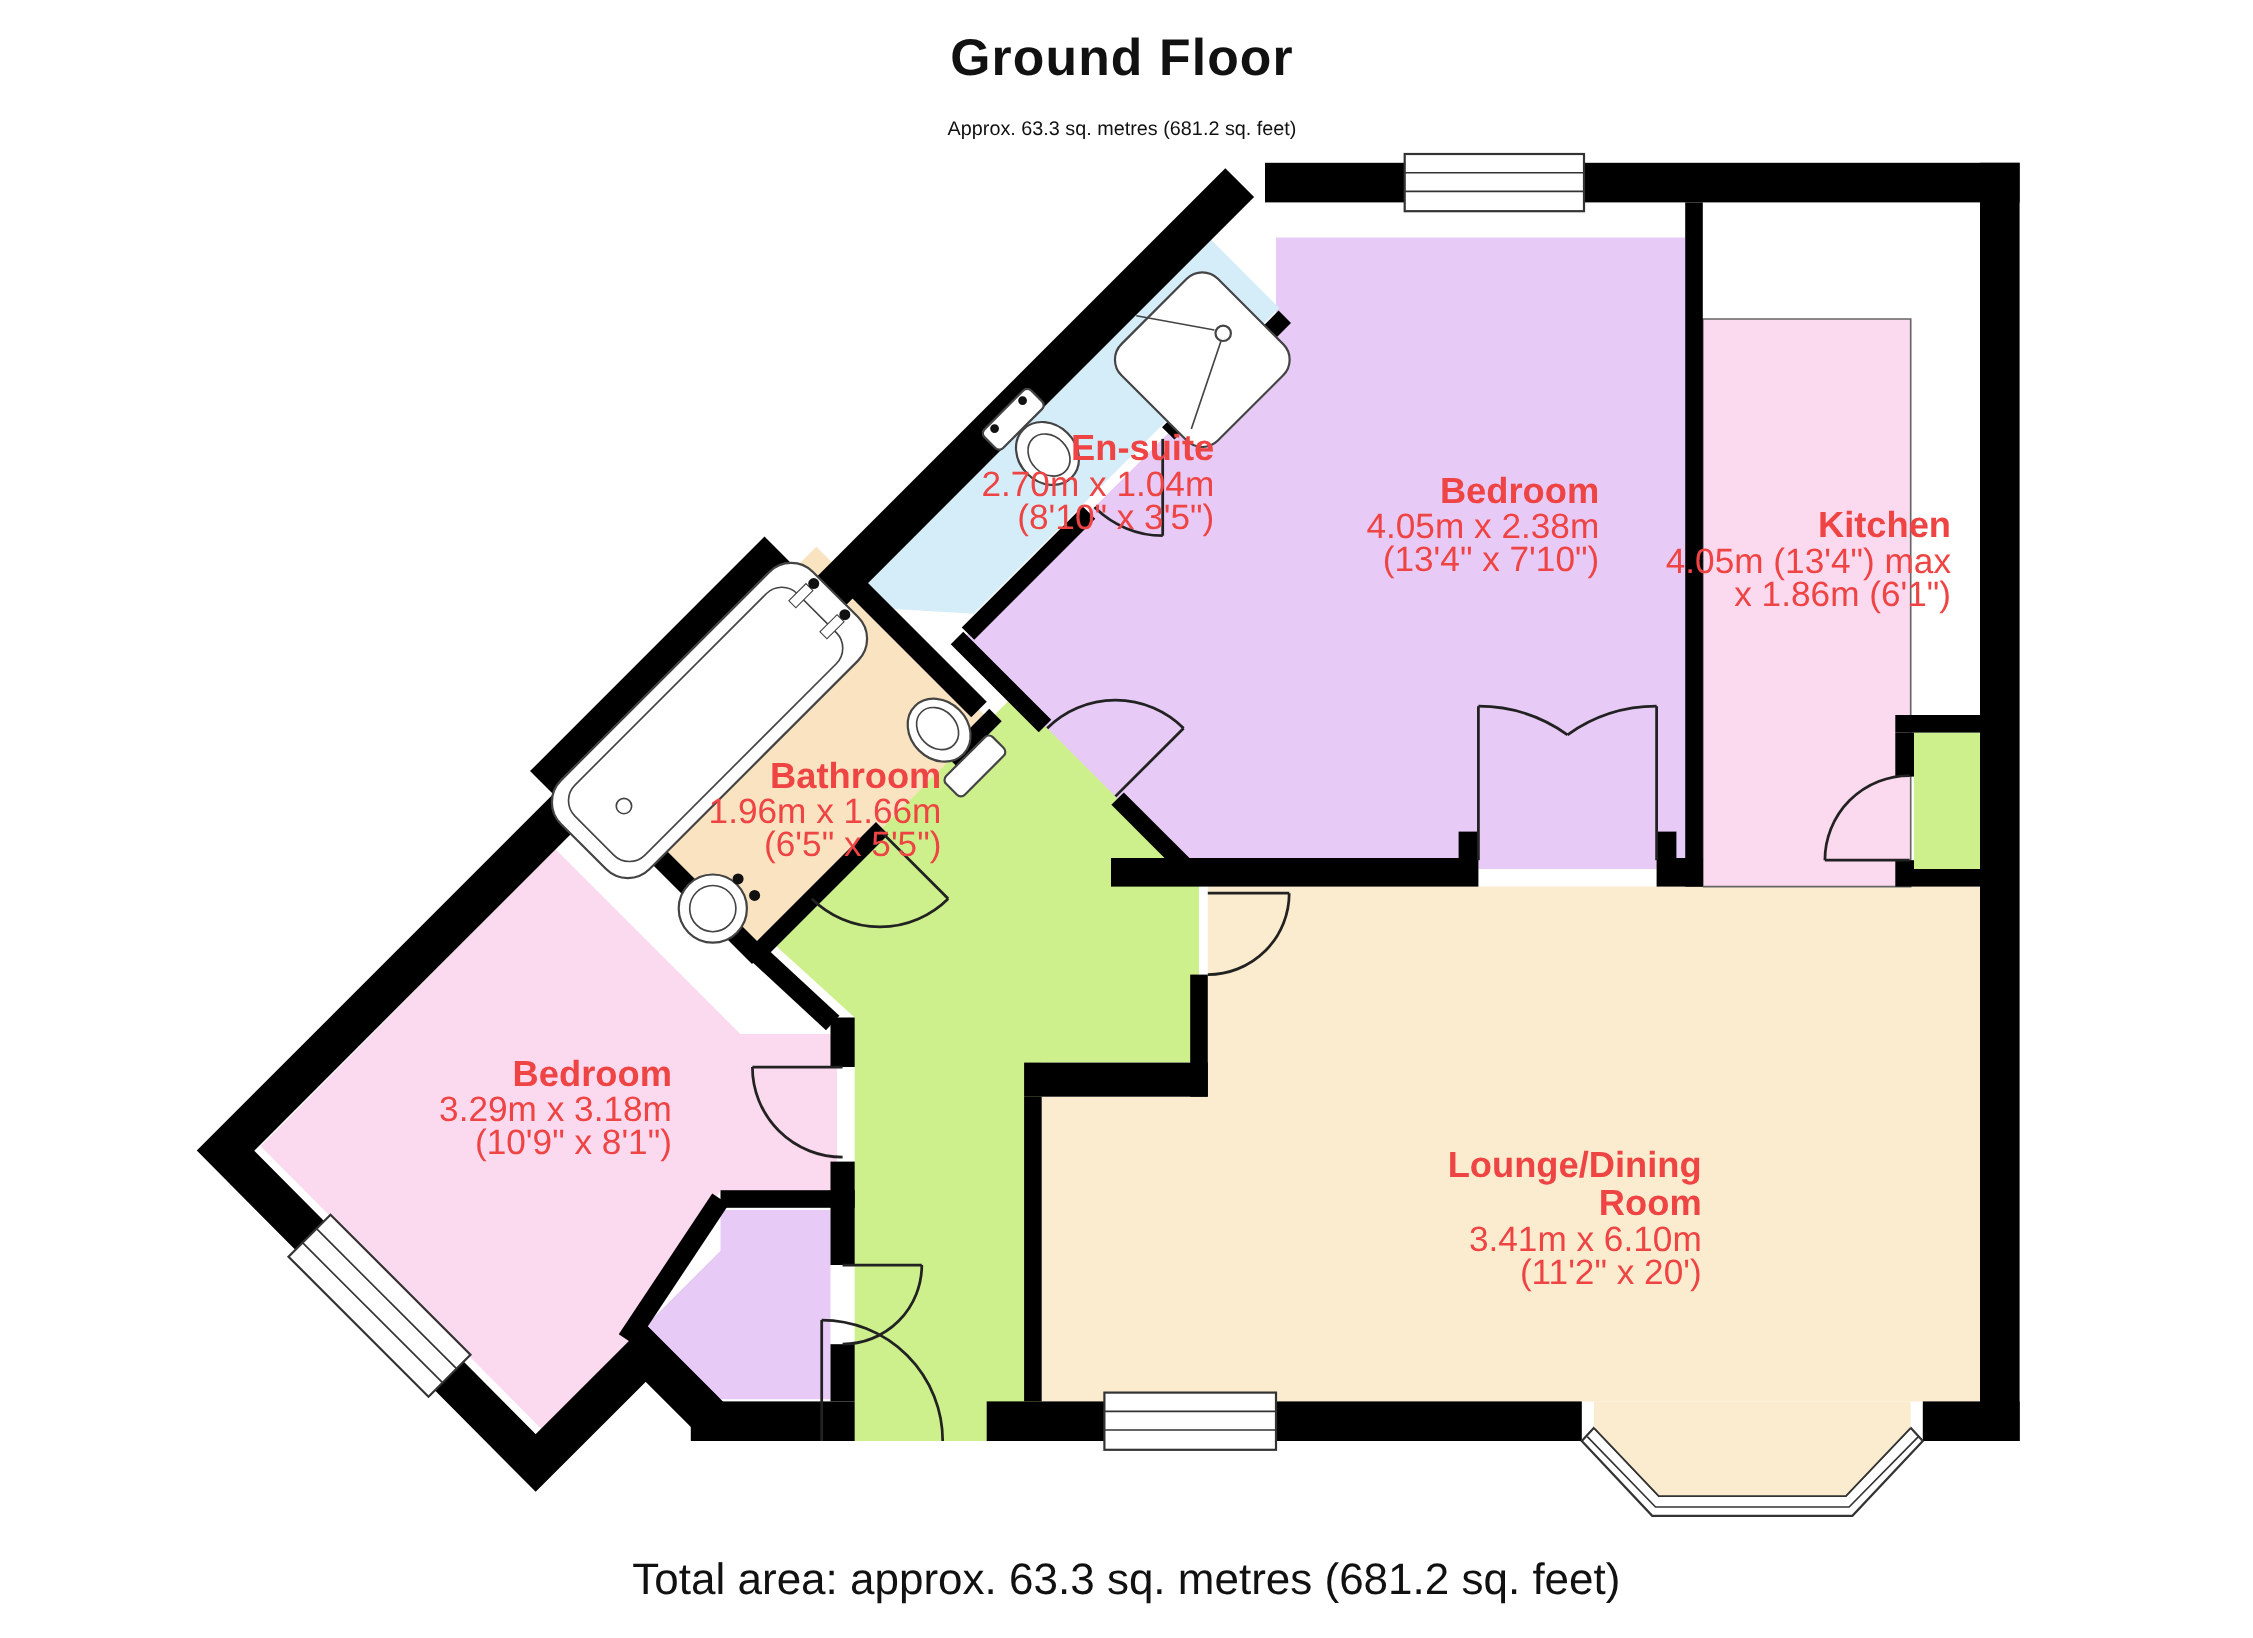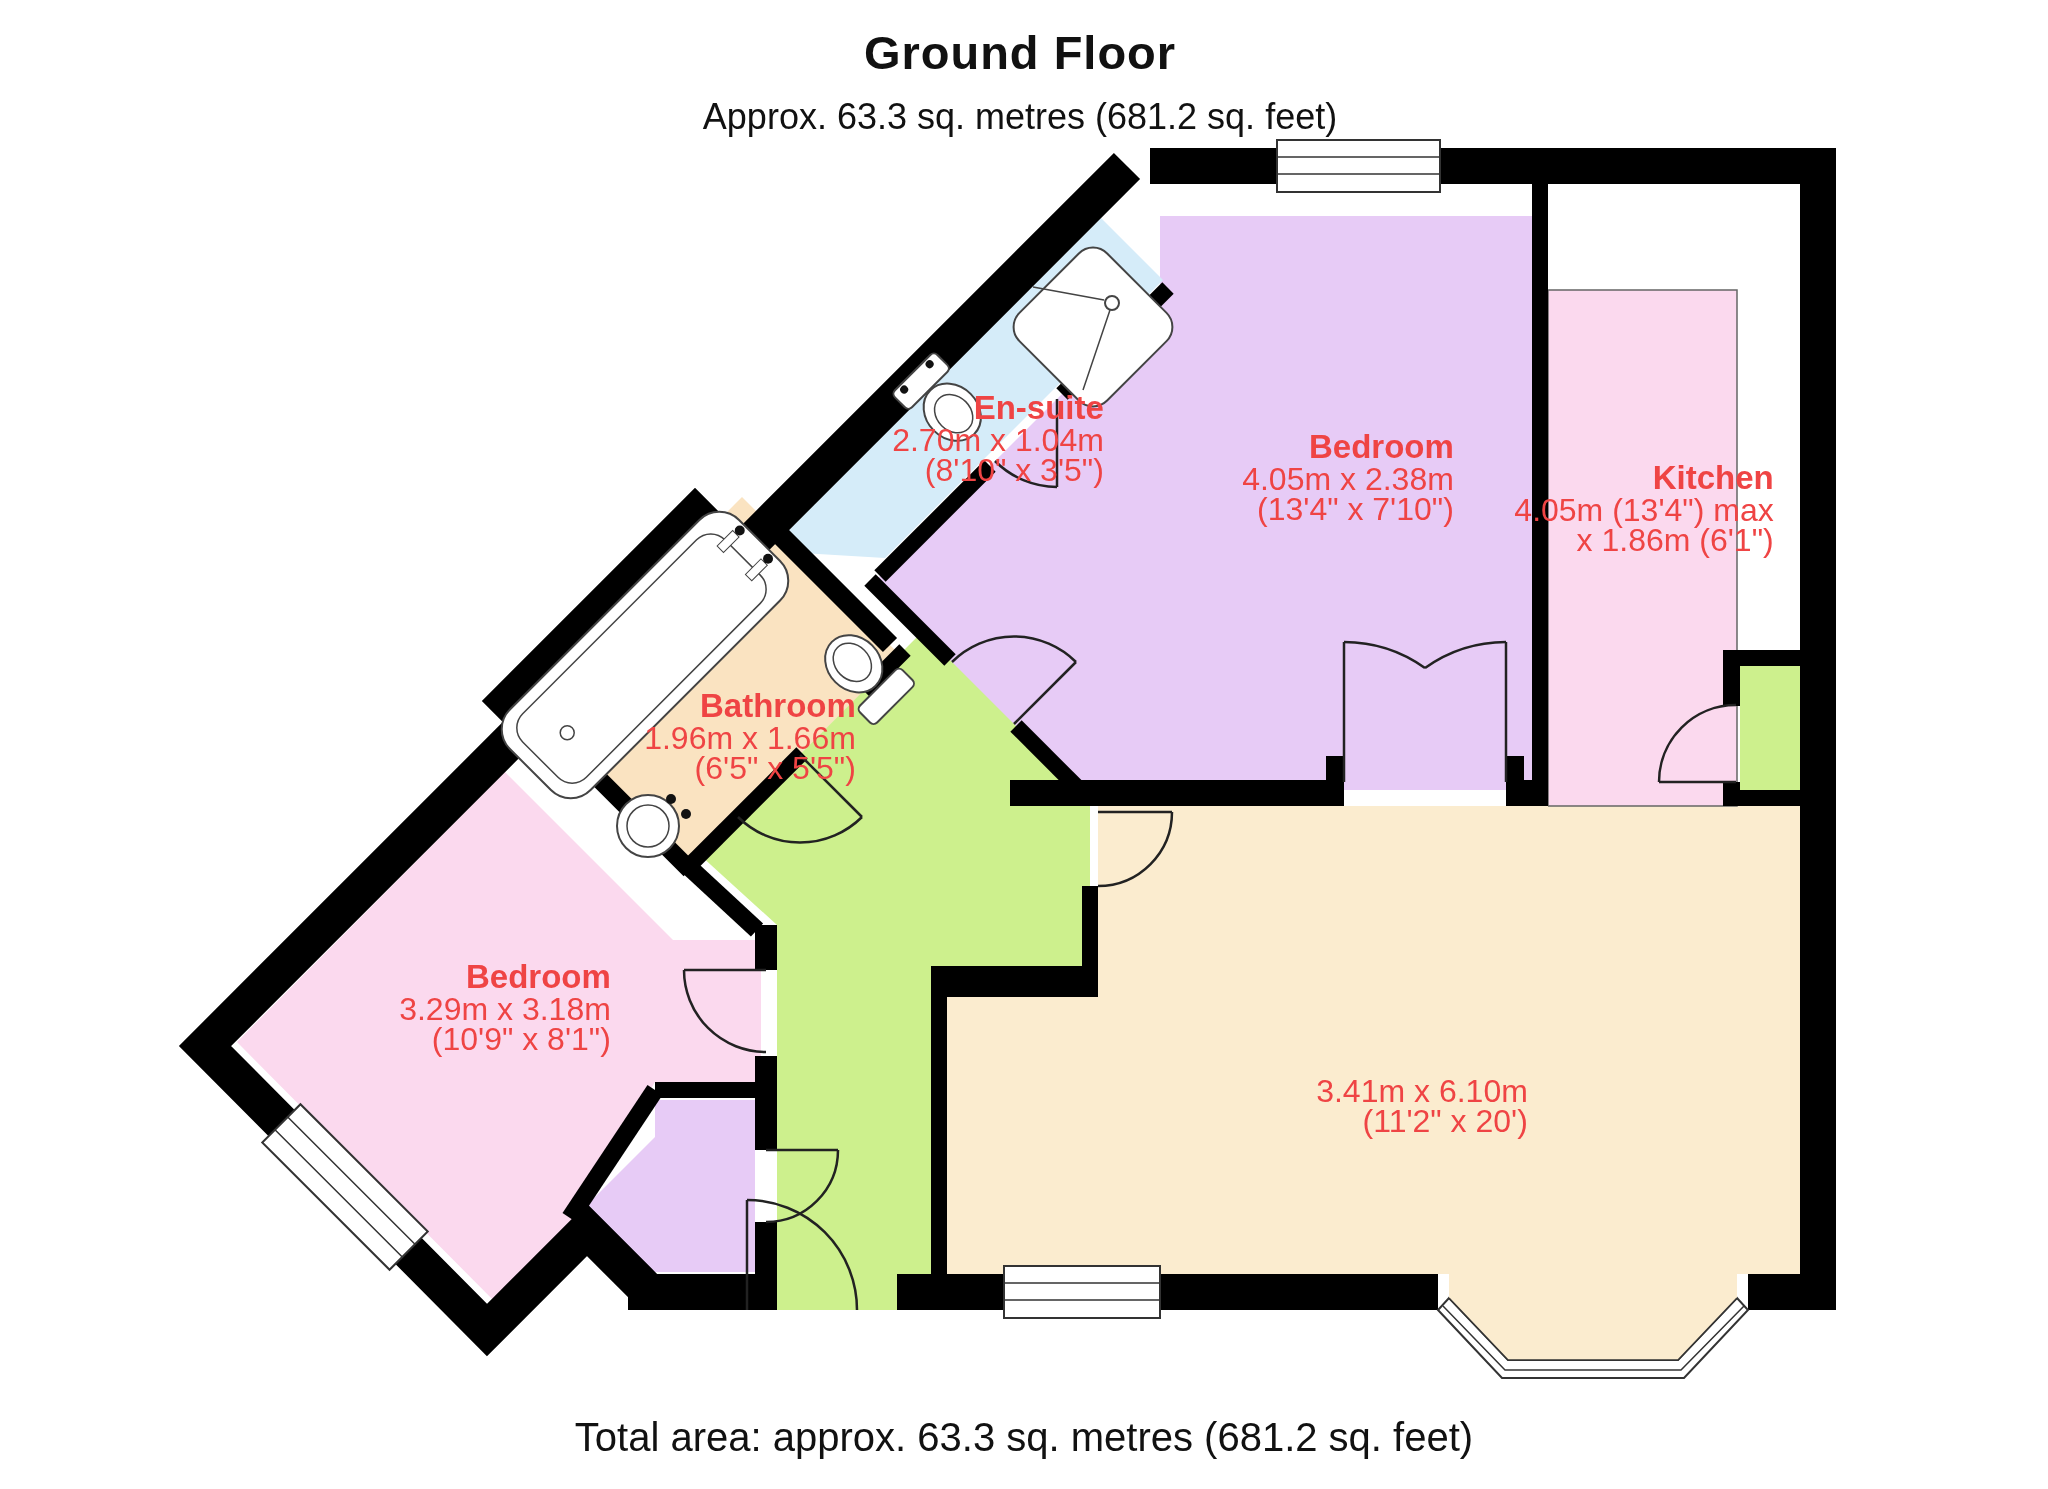--- a/index.html
+++ b/index.html
@@ -1,20 +1,20 @@
 <!DOCTYPE html>
 <html><head>
 <meta charset="utf-8">
 <style>
   html,body{margin:0;padding:0;background:#fff;}
   body{width:2048px;height:1489px;position:relative;font-family:"Liberation Sans",sans-serif;overflow:hidden;}
   #plan-svg{position:absolute;left:0;top:0;width:2048px;height:1489px;}
   .txt{position:absolute;transform:translate(-50%,-50%);white-space:nowrap;color:#111;}
   .page-title{font-size:47px;font-weight:bold;letter-spacing:1px;}
-  .page-subtitle{font-size:36px;}
+  .page-subtitle{font-size:18px;}
   .page-footer{font-size:40px;}
   .room-label{position:absolute;transform:translate(-50%,-50%);text-align:right;color:#ef4444;}
   .room-name{font-size:33px;font-weight:bold;line-height:35px;white-space:nowrap;}
   .room-name.wrap{white-space:normal;width:250px;margin:0 auto;}
   .room-dim{font-size:32px;line-height:30px;white-space:nowrap;}
   .wall{fill:#000;}
   .wline{stroke:#000;fill:none;}
   .thin{stroke:#666;stroke-width:1.5;fill:none;}
   .fixture{stroke:#444;stroke-width:2;fill:#fff;}
   .fixline{stroke:#444;stroke-width:1.5;fill:none;}
@@ -208,17 +208,18 @@
   <div class="room-dim">(6'5" x 5'5")</div>
 </div>
 
 <div class="room-label" style="left:505px;top:1006px;">
   <div class="room-name">Bedroom</div>
   <div class="room-dim">3.29m x 3.18m</div>
   <div class="room-dim">(10'9" x 8'1")</div>
 </div>
 
 <div class="room-label" style="left:1422px;top:1106px;">
+  <div class="room-name wrap">Lounge/Dining Room</div>
   <div class="room-dim">3.41m x 6.10m</div>
   <div class="room-dim">(11'2" x 20')</div>
 </div>
 
 <div class="txt page-footer" style="left:1024px;top:1437px;">Total area: approx. 63.3 sq. metres (681.2 sq. feet)</div>
 
 </body></html>

